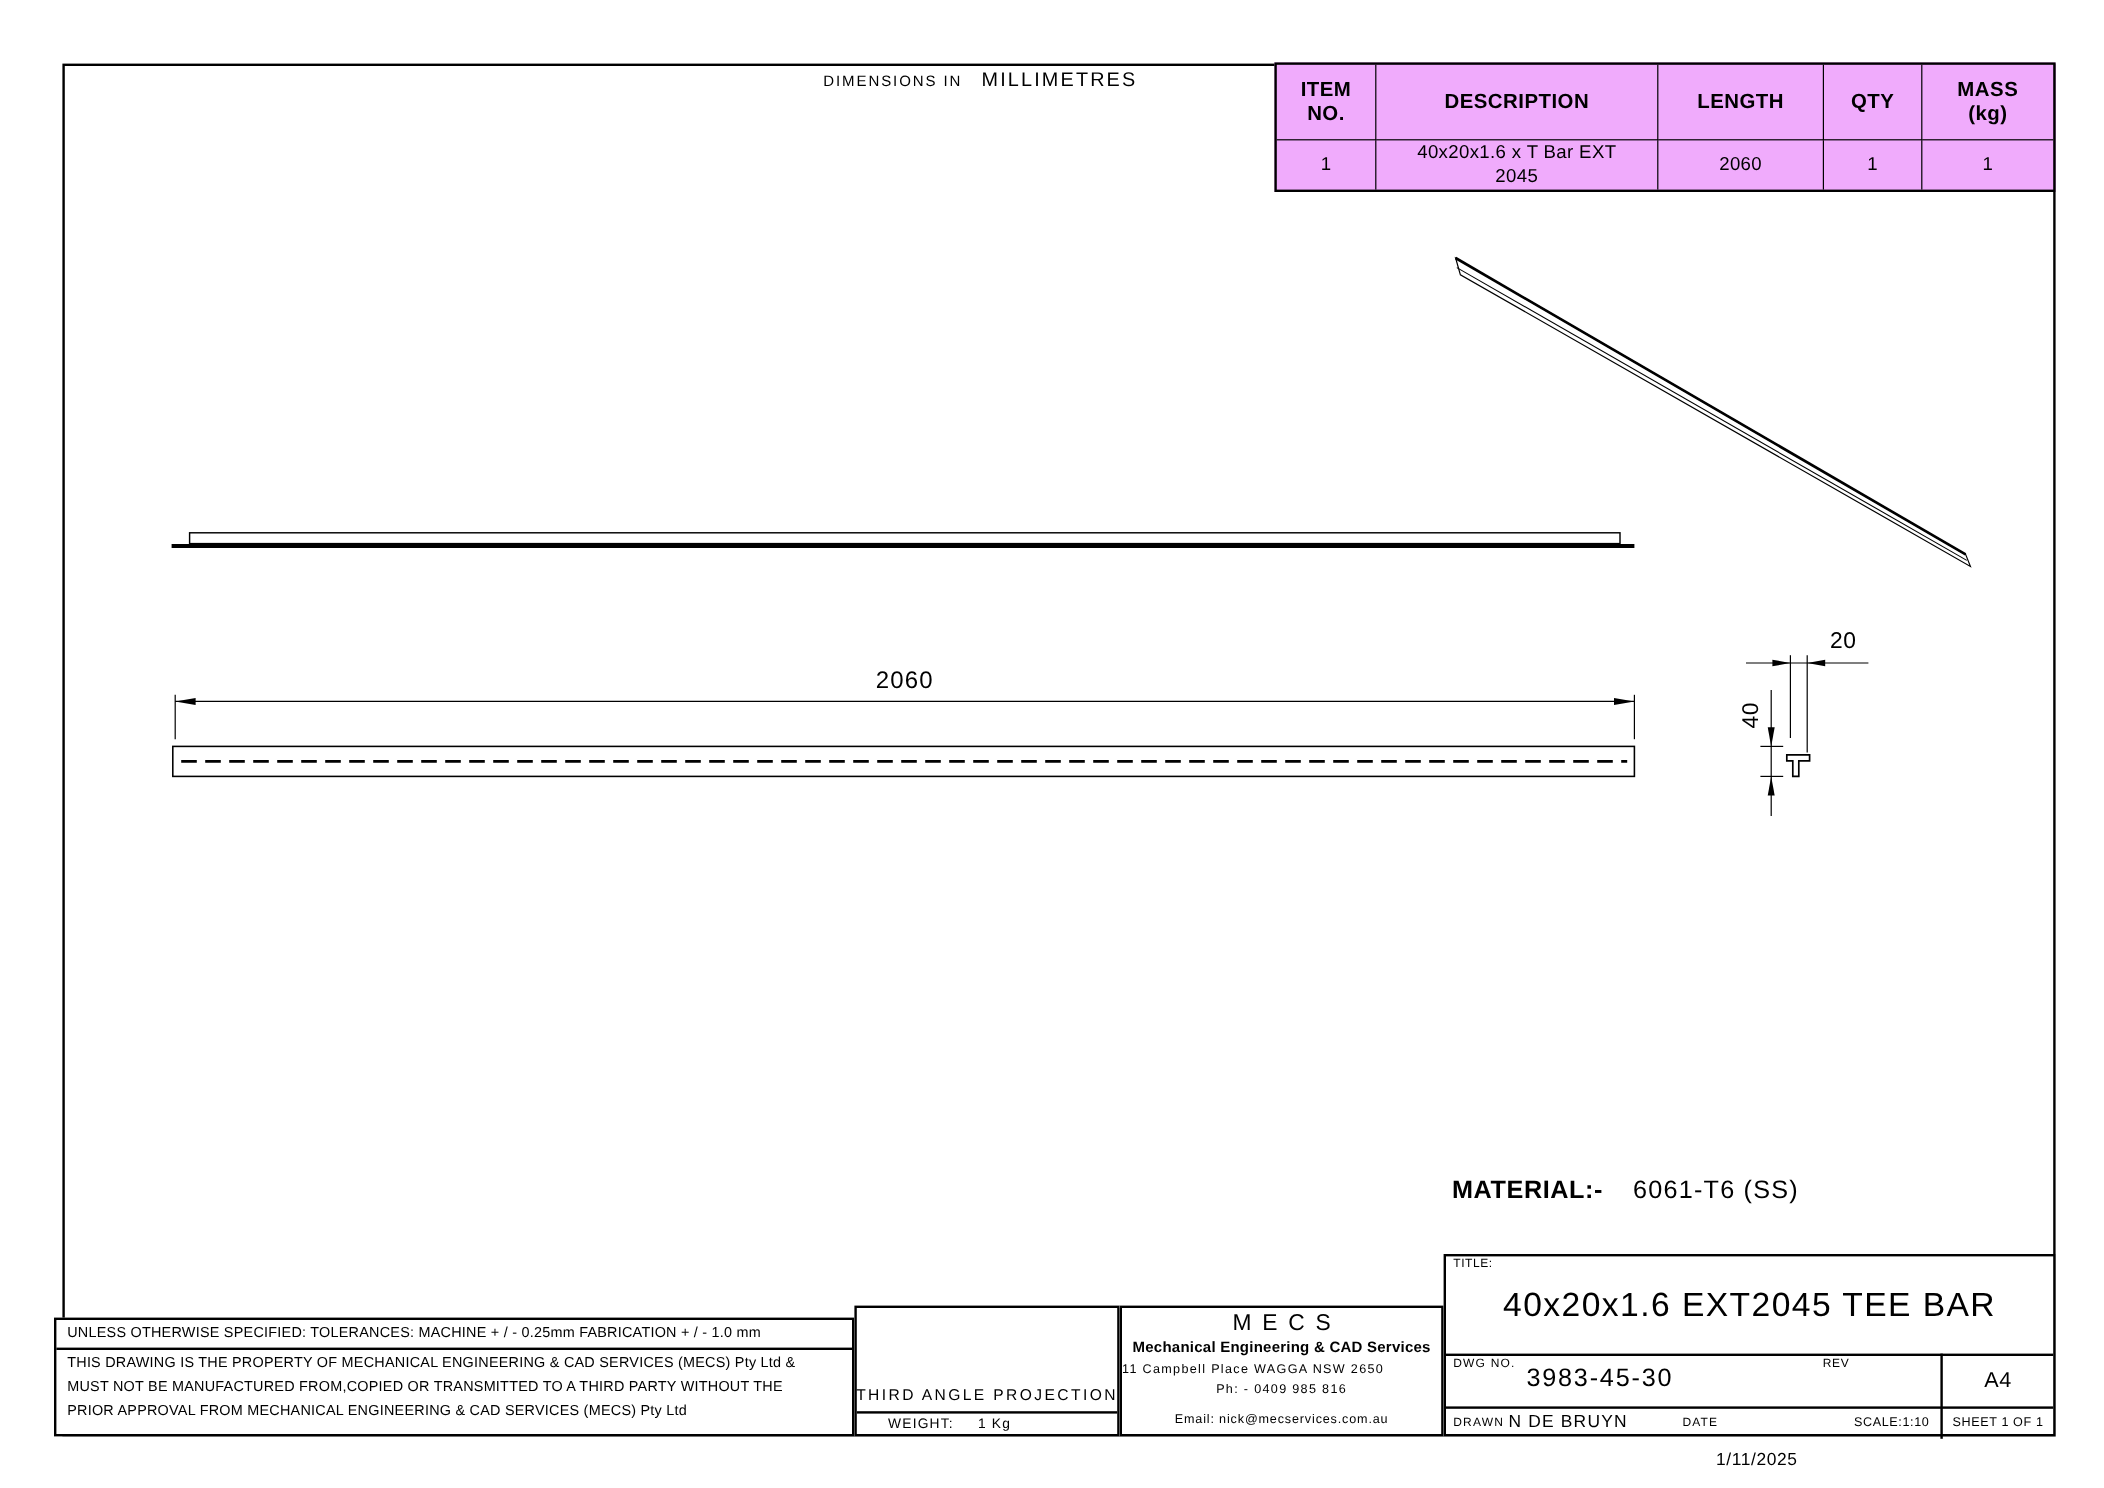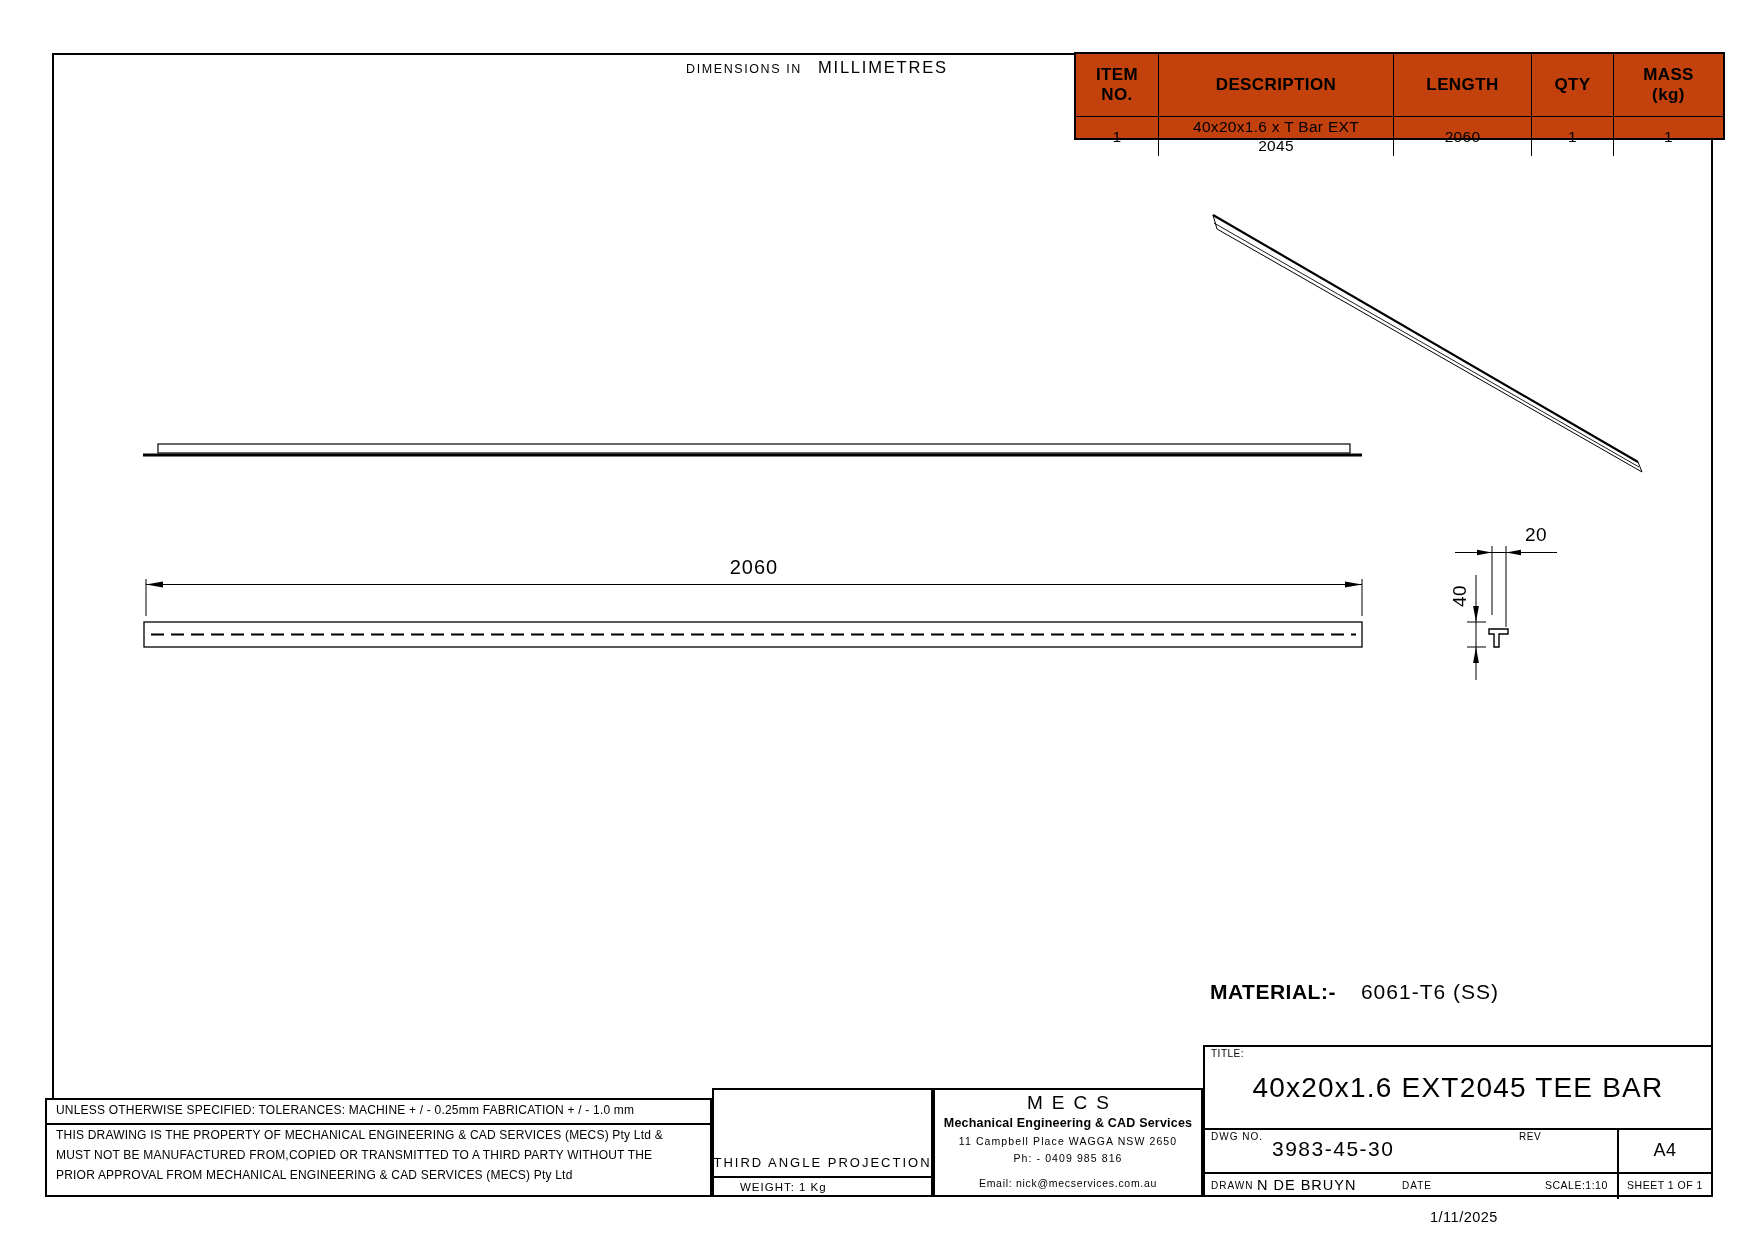--- a/index.html
+++ b/index.html
@@ -14,23 +14,23 @@
 
   
   .sheet-border{left:52px;top:53px;width:1661px;height:1144px;border:2px solid #000;box-sizing:border-box;}
 
   
   .dimnote{left:686px;top:58px;display:flex;align-items:baseline;gap:16px;}
   .dimnote .prefix{font-size:12.5px;letter-spacing:1.6px;}
   .dimnote .unit{font-size:16.5px;letter-spacing:1.8px;}
 
   
-  .ptable{left:1062px;top:52px;width:651px;height:88px;box-sizing:border-box;
-          border:2.5px solid #000;display:grid;background:#c2410c;
-          grid-template-columns:83px 235px 138px 82px 1fr;grid-template-rows:63px 1fr;margin-left:12px;}
+  .ptable{left:1062px;top:52px;width:651px;height:108px;box-sizing:border-box;
+          border:2.5px solid #000;display:grid;background:#f0abfc;
+          grid-template-columns:83px 235px 138px 82px 1fr;grid-template-rows:63px 1fr;}
   .ptable .cell{border-right:1.5px solid #000;display:flex;align-items:center;justify-content:center;
                 text-align:center;box-sizing:border-box;}
   .ptable .hrow{border-bottom:1.5px solid #000;font-weight:bold;font-size:17px;letter-spacing:.4px;line-height:1.15;}
   .ptable .drow{font-size:15.5px;line-height:1.25;letter-spacing:.3px;}
   .ptable .lastcol{border-right:none;}
 
   
   .dim-2060{left:604px;top:556px;width:300px;text-align:center;font-size:20px;letter-spacing:1px;}
   .dim-20{left:1506px;top:524px;width:60px;text-align:center;font-size:19px;letter-spacing:.5px;}
   .dim-40{left:1432px;top:582px;width:56px;height:28px;display:flex;align-items:center;justify-content:center;
@@ -46,26 +46,26 @@
   .tolbox{left:45px;top:1098px;width:667px;height:99px;}
   .tolbox .divider{position:absolute;left:0;top:23px;width:100%;height:1.5px;background:#000;}
   .tol-line{left:56px;top:1103px;font-size:12px;letter-spacing:.2px;}
   .prop-1{left:56px;top:1128px;font-size:12px;letter-spacing:.2px;}
   .prop-2{left:56px;top:1148px;font-size:12px;letter-spacing:.2px;}
   .prop-3{left:56px;top:1168px;font-size:12px;letter-spacing:.2px;}
 
   .projbox{left:712px;top:1088px;width:221px;height:109px;}
   .projbox .divider{position:absolute;left:0;top:86px;width:100%;height:1.5px;background:#000;}
   .proj-label{left:712px;top:1155px;width:221px;text-align:center;font-size:13px;letter-spacing:2px;}
-  .weight{left:740px;top:1181px;font-size:11.5px;letter-spacing:1px;display:flex;gap:4px;}
+  .weight{left:740px;top:1181px;font-size:11.5px;letter-spacing:1px;display:flex;gap:20px;}
 
   .compbox{left:933px;top:1088px;width:270px;height:109px;}
   .comp-logo{left:935px;top:1092px;width:266px;text-align:center;font-size:19px;letter-spacing:9px;padding-left:9px;box-sizing:border-box;}
   .comp-name{left:935px;top:1116px;width:266px;text-align:center;font-size:12.5px;font-weight:bold;letter-spacing:.2px;}
-  .comp-addr{left:935px;top:1135px;width:266px;text-align:center;font-size:10.5px;letter-spacing:1.1px;}
+  .comp-addr{left:935px;top:1135px;width:266px;text-align:left;font-size:10.5px;letter-spacing:1.1px;}
   .comp-phone{left:935px;top:1152px;width:266px;text-align:center;font-size:10.5px;letter-spacing:1.1px;}
   .comp-email{left:935px;top:1177px;width:266px;text-align:center;font-size:10.5px;letter-spacing:.7px;}
 
   
   .titlebox{left:1203px;top:1045px;width:510px;height:152px;}
   .titlebox .h1{position:absolute;left:0;top:81px;width:100%;height:1.5px;background:#000;}
   .titlebox .h2{position:absolute;left:0;top:125px;width:100%;height:1.5px;background:#000;}
   .titlebox .v1{position:absolute;left:412px;top:81px;width:1.5px;height:71px;background:#000;}
   .t-label{left:1211px;top:1048px;font-size:10px;letter-spacing:.5px;}
   .t-title{left:1203px;top:1072px;width:510px;text-align:center;font-size:28px;letter-spacing:1.2px;}

